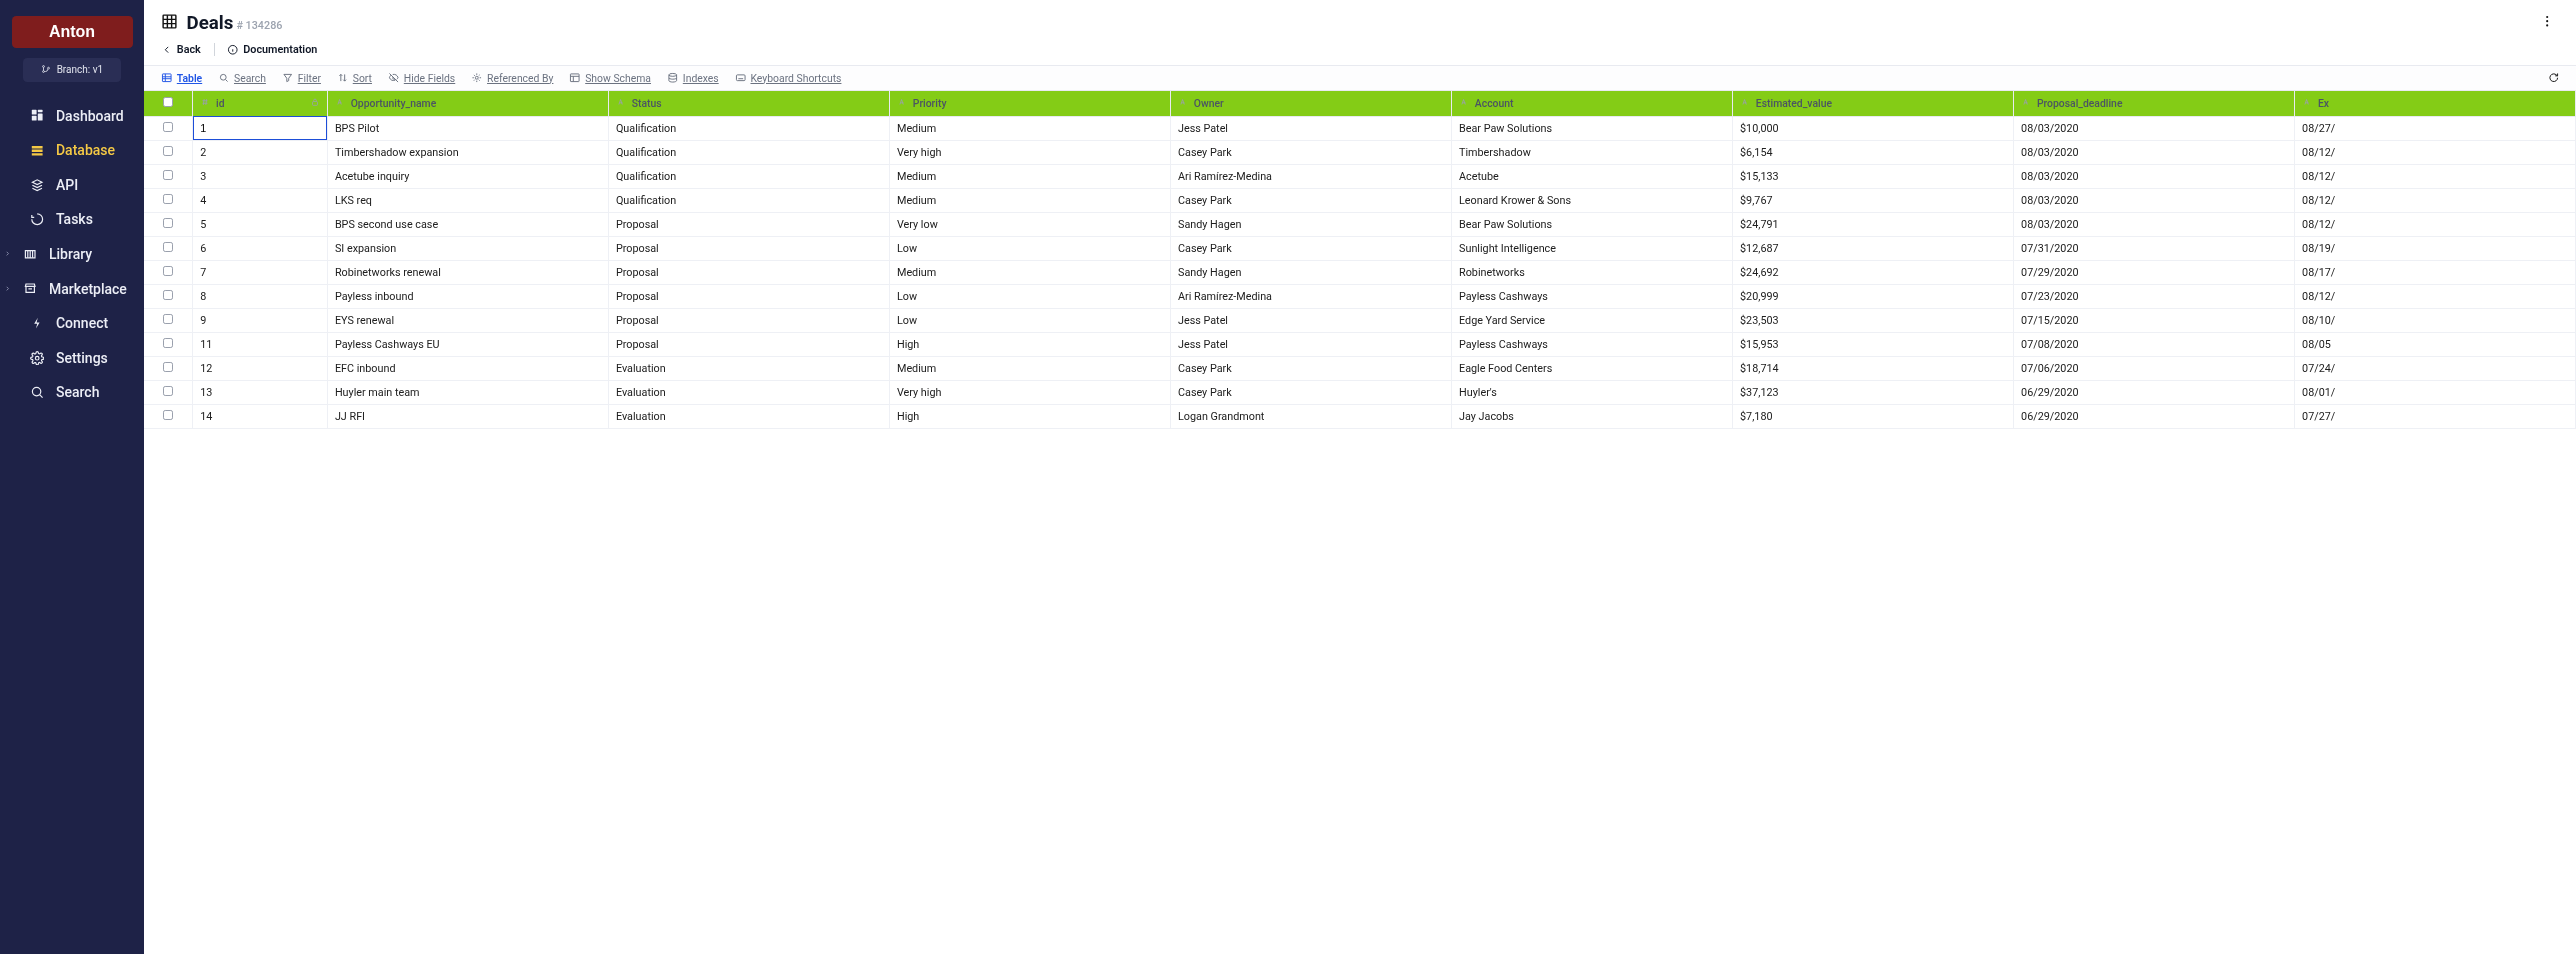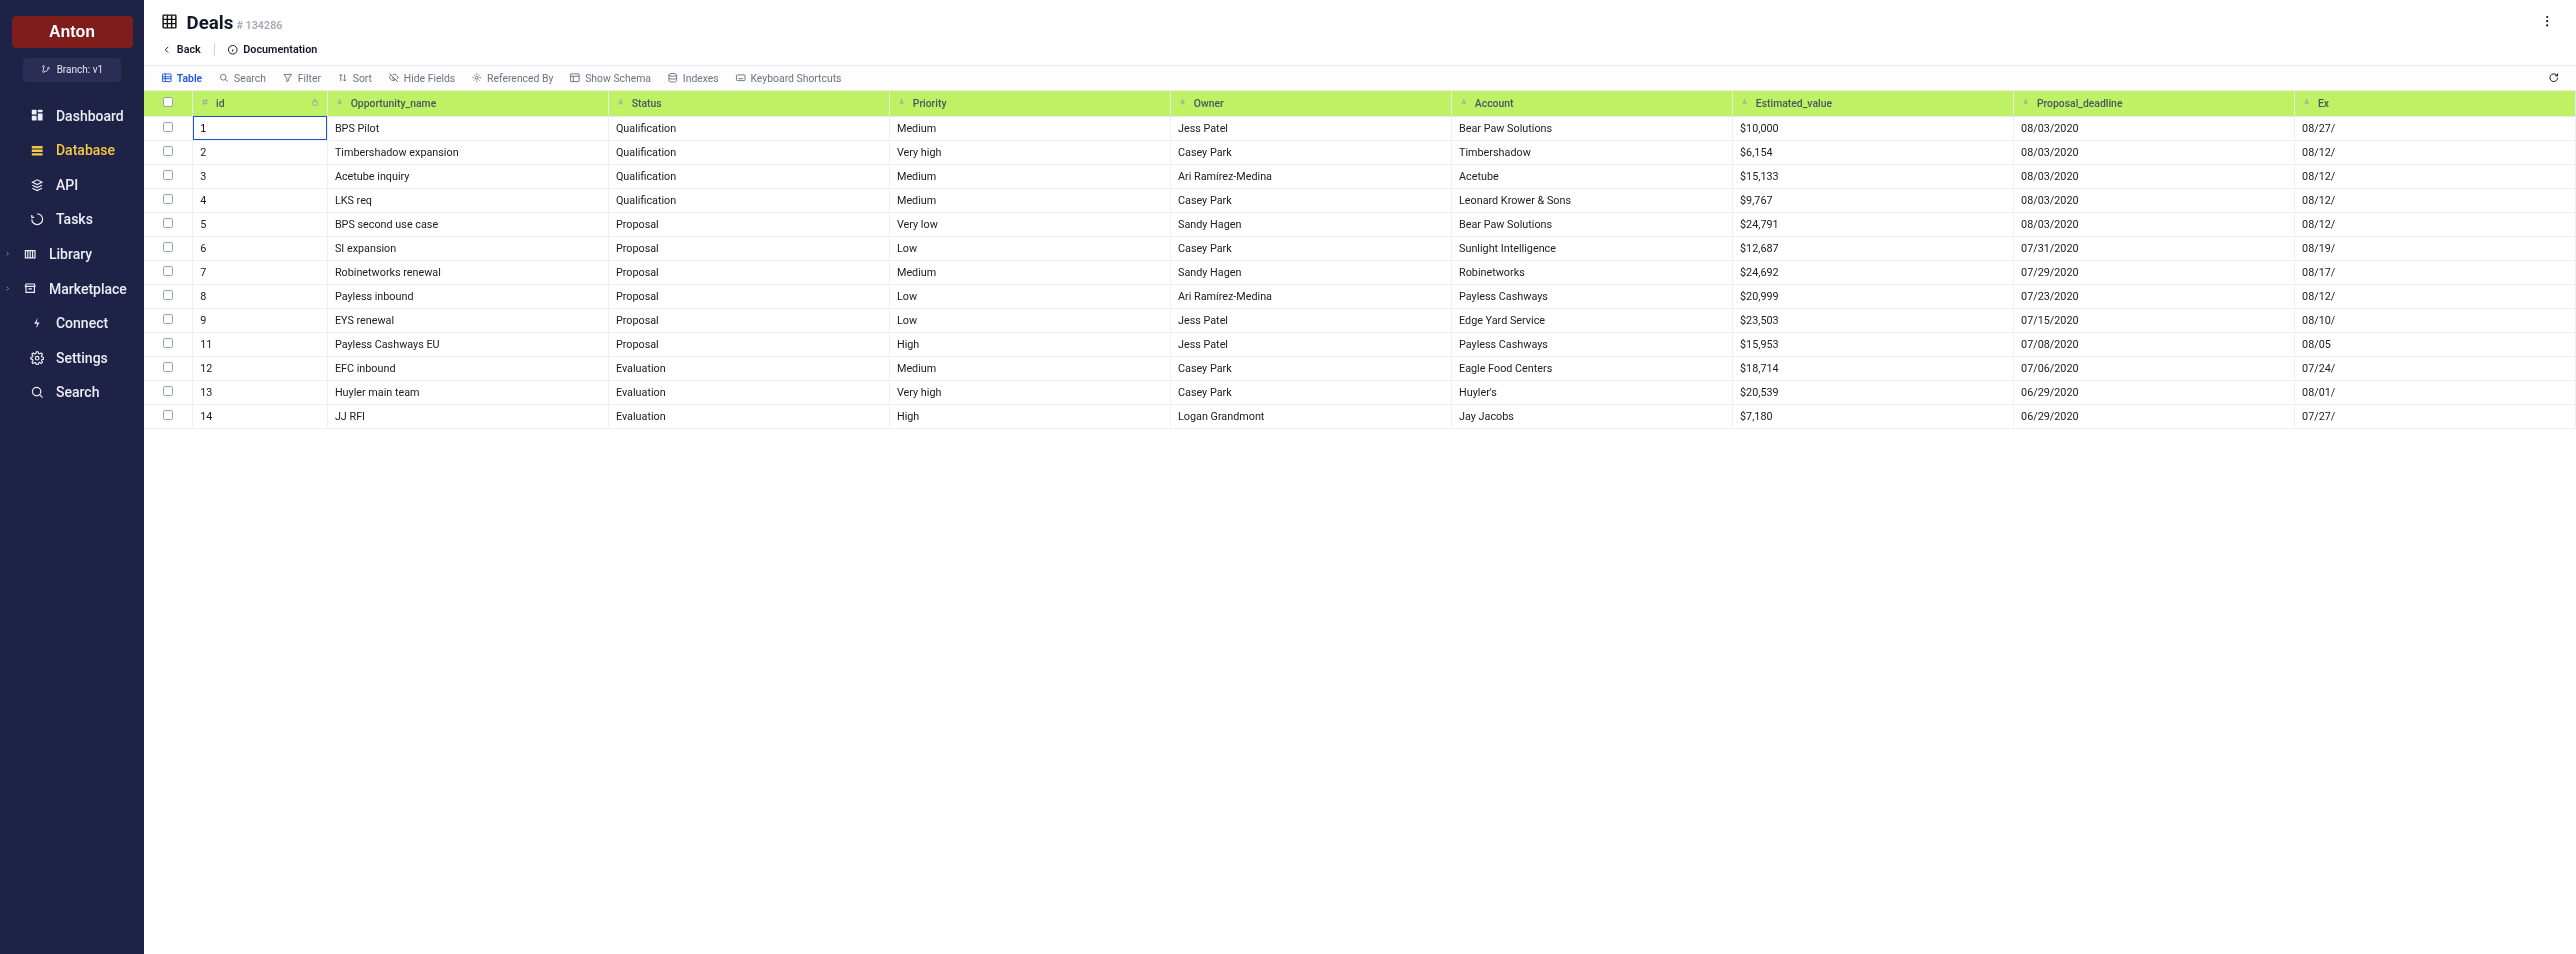--- a/index.html
+++ b/index.html
@@ -28,29 +28,29 @@
   .header .grid-ic { width: 17px; height: 17px; }
   .header .spacer { flex: 1; }
   .header .kebab { cursor: pointer; padding: 4.3px; }
   .subheader { padding: 4.3px 17px 8.6px; display: flex; align-items: center; gap: 13px; color: #1f2937; font-size: 10.8px; }
   .subheader .divider { width: 0.7px; height: 13px; background: #d1d5db; }
   .subheader .link { display: flex; align-items: center; gap: 4.3px; cursor: pointer; font-weight: 600; color: #111827; }
   .subheader .link svg { width: 11.5px; height: 11.5px; }
 
   
   .toolbar { display: flex; align-items: center; gap: 16px; padding: 5.8px 17px; border-top: 0.7px solid #e8eaf0; border-bottom: 0.7px solid #e8eaf0; background: #fdfdfe; color: #6b7280; font-size: 10.4px; }
-  .toolbar .tool { display: flex; align-items: center; gap: 4.3px; cursor: pointer; }
+  .toolbar .tool { display: flex; align-items: center; gap: 4.3px; cursor: pointer; text-decoration: underline; }
   .toolbar .tool svg { width: 11.5px; height: 11.5px; }
   .toolbar .tool.active { color: #2156e6; font-weight: 600; }
   .toolbar .spacer { flex: 1; }
 
   
   .tablewrap { flex: 1; overflow: auto; }
   table { border-collapse: collapse; width: max-content; min-width: 100%; }
-  thead th { position: sticky; top: 0; background: #bef264; border-right: 0.7px solid #e8eaf0; border-bottom: 0.7px solid #e8eaf0; text-align: left; font-weight: 500; color: #4b5563; padding: 5.8px 7.2px; font-size: 10.4px; }
+  thead th { position: sticky; top: 0; background: #84cc16; border-right: 0.7px solid #e8eaf0; border-bottom: 0.7px solid #e8eaf0; text-align: left; font-weight: 500; color: #4b5563; padding: 5.8px 7.2px; font-size: 10.4px; }
   tbody td { border-right: 0.7px solid #eef0f5; border-bottom: 0.7px solid #eef0f5; padding: 5px 7.2px; font-size: 10.8px; color: #202020; white-space: nowrap; }
   th.chkcol, td.chkcol { width: 24.4px; text-align: center; }
   th.idcol, td.idcol { width: 69px; }
   th .colhead { display: flex; align-items: center; gap: 5.8px; }
   th .colhead svg { width: 10px; height: 10px; color: #9aa0ad; }
   td.edit input { width: 100%; border: none; outline: none; font-size: 10.8px; background: transparent; }
   tr.selected td.idcol { outline: 1.4px solid #1d4ed8; outline-offset: -1.4px; background: #fff; }
   input[type=checkbox] { width: 10px; height: 10px; border: 1.1px solid #9aa0ad; border-radius: 2.2px; appearance: none; cursor: pointer; background: #fff; }
   .lock-ic { color: #9aa0ad; }
 
@@ -506,21 +506,21 @@
             <td class="colw-exp">07/24/</td>
           </tr>
           <tr class="hover-row">
             <td class="chkcol"><input type="checkbox" style=""></td>
             <td class="idcol colw-id">13</td>
             <td class="colw-name">Huyler main team</td>
             <td class="colw-status">Evaluation</td>
             <td class="colw-priority">Very high</td>
             <td class="colw-owner">Casey Park</td>
             <td class="colw-account">Huyler's</td>
-            <td class="colw-est">$20,539</td>
+            <td class="colw-est">$37,123</td>
             <td class="colw-deadline">06/29/2020</td>
             <td class="colw-exp">08/01/</td>
           </tr>
           <tr class="hover-row">
             <td class="chkcol"><input type="checkbox" style=""></td>
             <td class="idcol colw-id">14</td>
             <td class="colw-name">JJ RFI</td>
             <td class="colw-status">Evaluation</td>
             <td class="colw-priority">High</td>
             <td class="colw-owner">Logan Grandmont</td>

